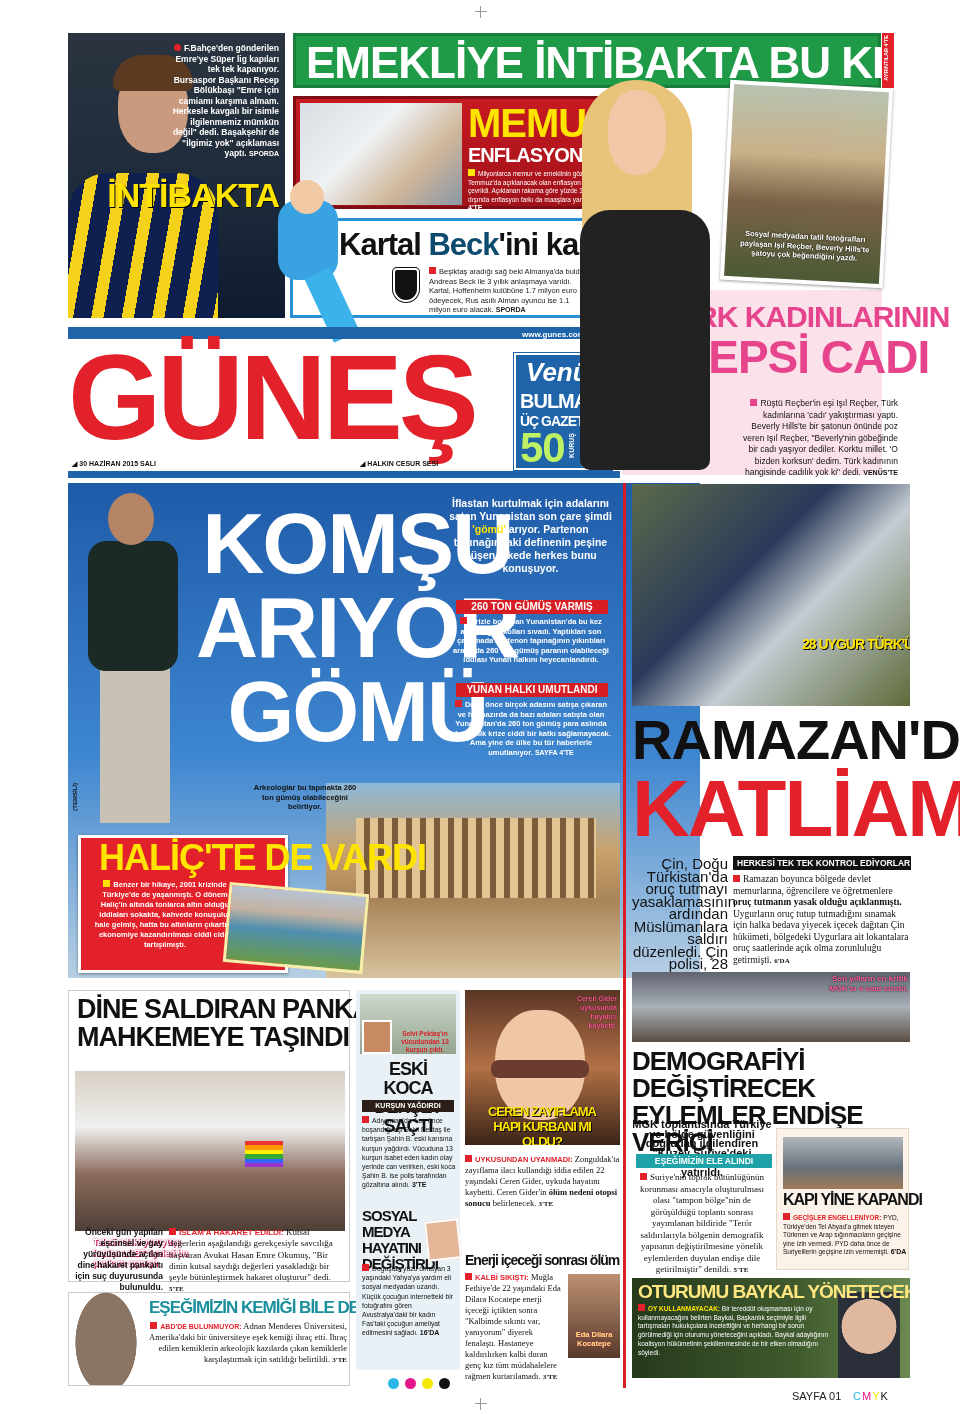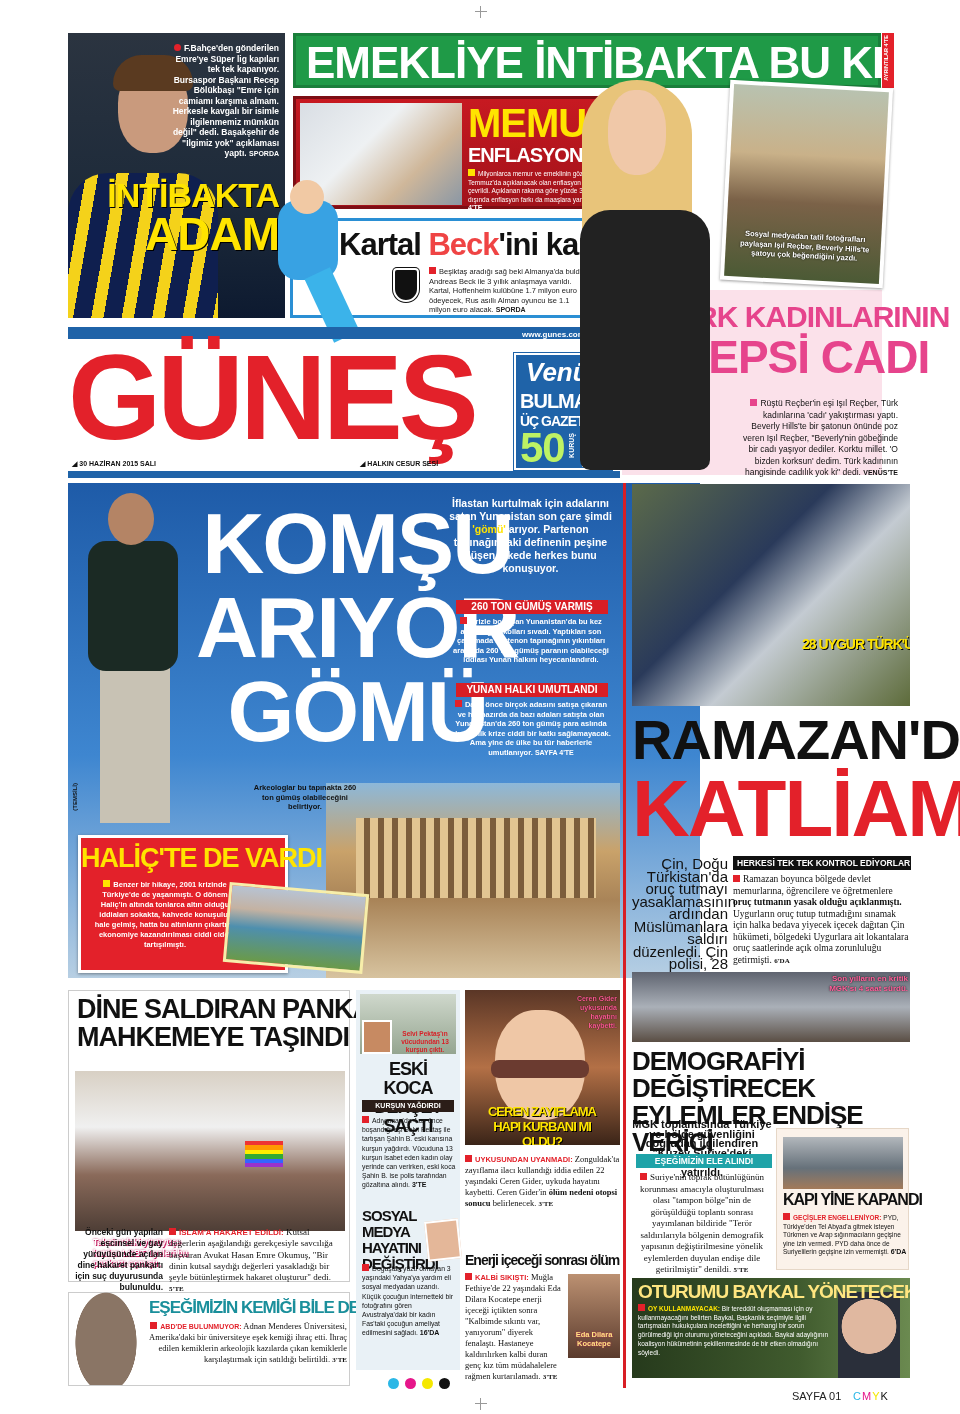--- a/index.html
+++ b/index.html
@@ -29,21 +29,21 @@
 #green-side span{position:absolute;left:1px;top:2px;writing-mode:vertical-rl;transform:rotate(180deg);font-size:5.5px;color:#fff;font-weight:700}
 
 #memura{left:293px;top:96px;width:330px;height:113px;background:linear-gradient(180deg,#c71921,#a1121a);border:3px solid #7d0e14}
 #memura .ph{left:4px;top:4px;width:162px;height:102px;background:linear-gradient(135deg,#d9dee4 0%,#eef1f3 40%,#cfb79a 70%,#8a97a5 100%)}
 #memura .h1{left:172px;top:4px;color:#ffe400;font-size:40px;line-height:40px}
 #memura .h2{left:172px;top:46px;color:#fff;font-size:20px;line-height:20px}
 #memura .b{left:172px;top:70px;width:150px;color:#fff;font-size:6.5px;line-height:8.5px}
 
 #kartal{left:290px;top:218px;width:300px;height:100px;background:#fff;border:3px solid #2a8fd4}
 #kartal .h{left:46px;top:8px;font-size:31px;line-height:32px;color:#111}
-#kartal .h .beck{color:#ef4444}
+#kartal .h .beck{color:#0c4a6e}
 #kartal .logo{left:100px;top:47px;width:26px;height:34px;background:#111;border-radius:4px 4px 13px 13px;border:2px solid #fff;box-shadow:0 0 0 1px #111}
 #kartal .b{left:136px;top:46px;width:160px;font-size:7.5px;line-height:9.5px;color:#222}
 #player{left:258px;top:180px;width:110px;height:170px}
 #player .shirt{left:20px;top:20px;width:60px;height:80px;background:#38a2e3;border-radius:20px}
 #player .head{left:32px;top:0;width:34px;height:34px;background:#f1c9a4;border-radius:50%}
 #player .leg{left:60px;top:90px;width:28px;height:70px;background:#3bb3ea;transform:rotate(-25deg)}
 
 .bluebar{background:#1f63a8}
 #gunes{left:68px;top:342px;color:#e3212a;font-weight:900;font-size:120px;line-height:110px;letter-spacing:-4px;font-family:"Liberation Sans",sans-serif}
 #url{left:522px;top:330px;color:#fff;font-size:8px;font-weight:700}
@@ -77,21 +77,21 @@
 #main .man .pants{left:22px;top:170px;width:70px;height:160px;background:#c8c2b4}
 #main .intro{left:380px;top:14px;width:165px;color:#fff;font-size:10.5px;line-height:13px;font-weight:700;text-align:center}
 #main .intro .y{color:#ffe400}
 #main .sub{left:388px;width:152px;height:14px;background:#d81e25;color:#fff;font-size:10px;font-weight:700;text-align:center;line-height:14px}
 #main .sb{left:382px;width:162px;color:#fff;font-size:7.5px;line-height:9.5px;font-weight:700;text-align:center}
 #acropolis{left:258px;top:300px;width:294px;height:195px;background:linear-gradient(180deg,#8db8d9 0%,#c9a26a 35%,#a98458 60%,#d7c39f 100%)}
 #acropolis .cols{left:30px;top:35px;width:240px;height:80px;background:repeating-linear-gradient(90deg,#e2c592 0 8px,#7c5d3b 8px 14px)}
 #arkcap{left:182px;top:300px;width:110px;color:#111;font-size:7.5px;line-height:9.5px;font-weight:700;text-align:center}
 #temsili{left:4px;top:300px;font-size:6px;color:#111;writing-mode:vertical-rl;transform:rotate(180deg);font-weight:700}
 #halic{left:78px;top:835px;width:210px;height:138px;background:#e3212a;border:3px solid #fff;box-shadow:0 1px 3px rgba(0,0,0,.4)}
-#halic .h{left:0;top:4px;color:#ffe400;font-size:27px;line-height:32px}
+#halic .h{left:18px;top:4px;color:#ffe400;font-size:36px;line-height:32px}
 #halic .b{left:10px;top:42px;width:148px;color:#fff;font-size:7.5px;line-height:10px;font-weight:700;text-align:center}
 #halicph{left:226px;top:888px;width:140px;height:80px;background:linear-gradient(180deg,#b7c3d3 0%,#c4b2a2 30%,#4e8fae 55%,#6a9a49 100%);border:3px solid #f7eeaa;transform:rotate(5deg)}
 
 #redrule{left:623px;top:483px;width:3px;height:905px;background:#d81e25}
 #uygur{left:632px;top:484px;width:278px;height:222px;background:linear-gradient(135deg,#5b6a4a 0%,#2a3a5a 40%,#c4cbd2 60%,#5d6b3a 100%)}
 #uygur .cap{left:170px;top:152px;width:100px;color:#ffe400;font-size:14px;line-height:16px;text-align:center;text-shadow:1px 1px 0 #000}
 #ram{left:632px;top:712px;font-size:56px;line-height:56px;color:#111}
 #kat{left:632px;top:770px;font-size:80px;line-height:78px;color:#e3212a;letter-spacing:-2px}
 #cin{left:632px;top:858px;width:96px;font-size:15px;line-height:12.5px;font-weight:400;text-align:right}
 #herk{left:733px;top:856px;width:178px;height:14px;background:#111;color:#fff;font-size:8.5px;font-weight:700;line-height:14px;padding-left:4px}
@@ -155,21 +155,20 @@
 <div class="abs reg" style="left:475px;top:6px"></div>
 <div class="abs reg" style="left:475px;top:1398px"></div>
 
 <div id="emre" class="abs photo">
   <div class="abs jersey"></div>
   <div class="abs head"></div>
   <div class="abs hair"></div>
   <div class="abs body"><span class="bul" style="background:#e3212a;border-radius:50%"></span><span>F.Bahçe'den gönderilen Emre'ye Süper lig kapıları tek tek kapanıyor. Bursaspor Başkanı Recep Bölükbaşı "Emre için camiamı karşıma almam. Herkesle kavgalı bir isimle ilgilenmemiz mümkün değil" dedi. Başakşehir de "İlgimiz yok" açıklaması yaptı.</span> <span class="ref">SPORDA</span></div>
   <div class="abs h1 cond">
       <div>İNTİBAKTA</div>
-      <div style="font-size:46px;line-height:44px">ADAM</div>
     </div>
 </div>
 
 <div id="green" class="abs">
   <div class="abs t cond">EMEKLİYE İNTİBAKTA BU KEZ KÖTÜ HABER</div>
 </div>
 <div id="green-side" class="abs">
     <span>AYRINTILAR 4'TE</span>
   </div>
 

